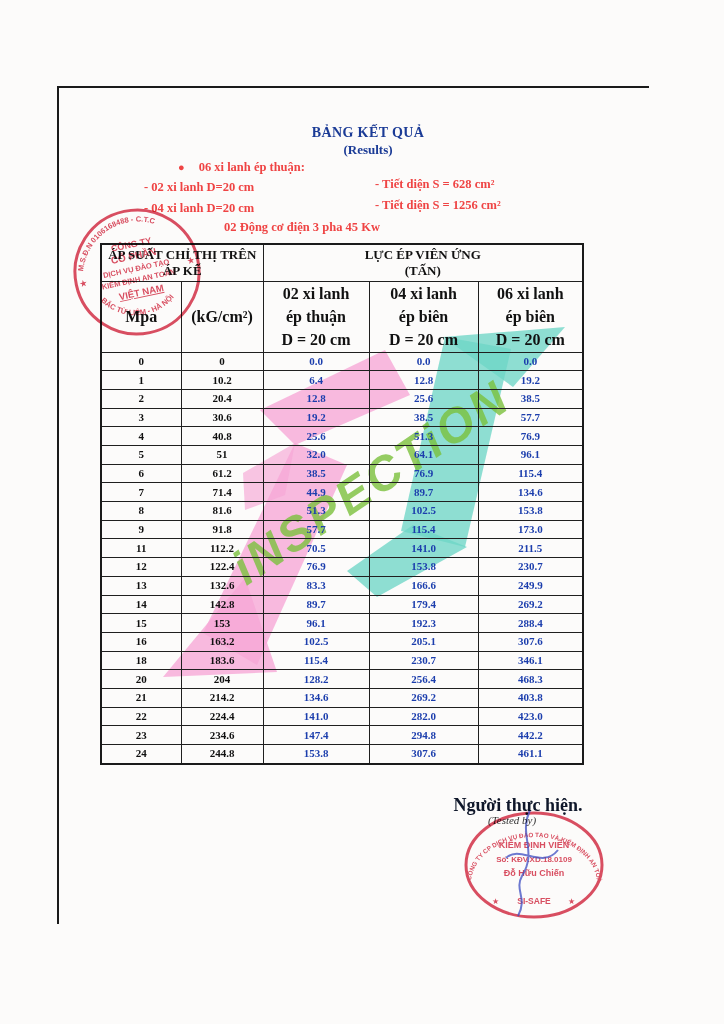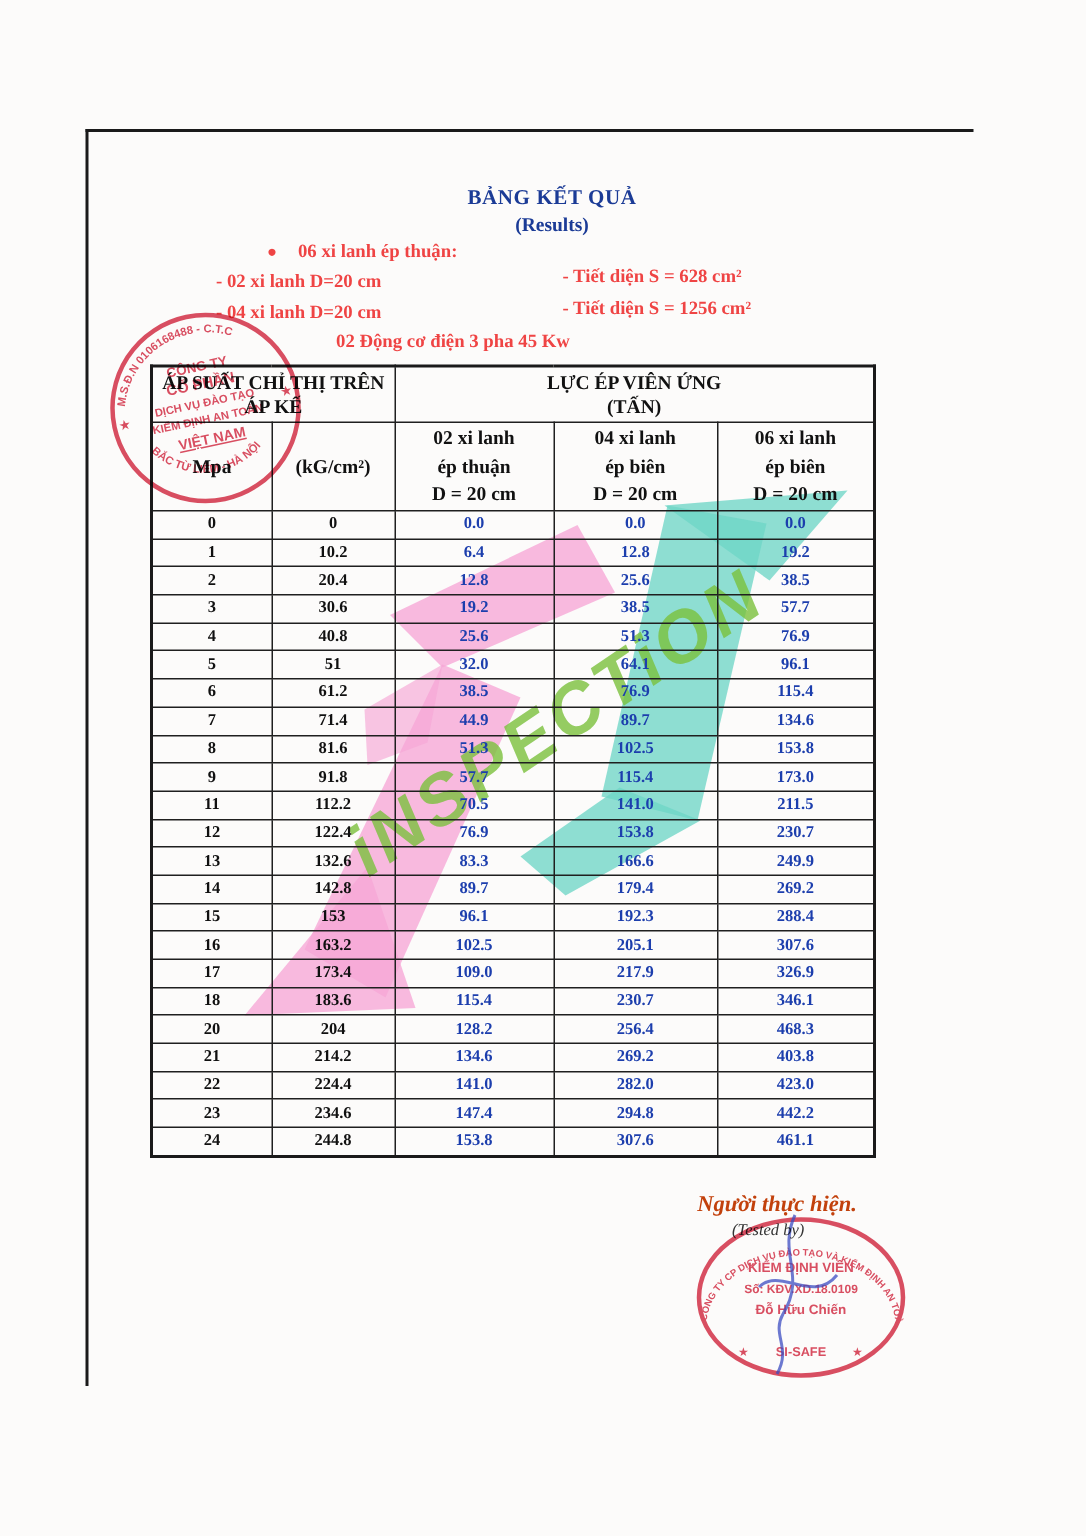--- a/index.html
+++ b/index.html
@@ -19,33 +19,33 @@
   .spec-l2{left:144px;top:201px;}
   .spec-r2{left:375px;top:198px;}
   .spec-motor{left:185px;top:220px;padding-left:39px;}
   
   .tbl-wrap{position:absolute;left:100px;top:243px;z-index:2;}
   table{border-collapse:collapse;table-layout:fixed;width:482px;background:transparent;
         border:2px solid #1a1a1a;}
   th,td{border:1px solid #1f1f1f;padding:0;text-align:center;vertical-align:middle;
         font-family:"Liberation Serif",serif;background:transparent;}
   .gh{height:36px;font-size:13px;font-weight:bold;line-height:1.25;}
-  .sh{height:58px;font-size:13px;font-weight:bold;line-height:1.45;}
+  .sh{height:58px;font-size:16px;font-weight:bold;line-height:1.45;}
   tbody td{height:17.7px;font-size:11px;font-weight:bold;line-height:1;}
   .c-blue{color:#1c3ead;}
   .c-black{color:#101010;}
   
   .watermark{position:absolute;left:145px;top:325px;width:450px;height:390px;z-index:1;}
   .wm-text{position:absolute;left:237px;top:545px;z-index:1;
            font-family:"Liberation Sans",sans-serif;font-weight:bold;font-style:italic;
            font-size:48px;letter-spacing:3px;color:rgba(122,193,60,.8);
            transform:rotate(-34deg);transform-origin:left center;white-space:nowrap;}
   
   .sig-label{position:absolute;left:438px;top:795px;width:160px;text-align:center;z-index:2;
-             font-size:15px;font-weight:bold;font-style:italic;color:#c2410c;}
+             font-size:18px;font-weight:bold;color:#0f172a;}
   .tested-by{position:absolute;left:488px;top:814px;z-index:2;font-size:11px;font-style:italic;color:#333;}
   
   .stamp{position:absolute;mix-blend-mode:multiply;opacity:.92;}
   .stamp-top{left:70px;top:205px;width:134px;height:134px;z-index:5;transform:rotate(-12deg);}
   .stamp-bottom{left:458px;top:804px;width:152px;height:122px;z-index:5;}
   svg text{font-family:"Liberation Sans",sans-serif;}
 </style>
 </head>
 <body>
 
@@ -238,27 +238,20 @@
     </tr>
 
     <tr>
       <td class="c-black">16</td>
       <td class="c-black">163.2</td>
       <td class="c-blue">102.5</td>
       <td class="c-blue">205.1</td>
       <td class="c-blue">307.6</td>
     </tr>
 
-    <tr>
-      <td class="c-black">17</td>
-      <td class="c-black">173.4</td>
-      <td class="c-blue">109.0</td>
-      <td class="c-blue">217.9</td>
-      <td class="c-blue">326.9</td>
-    </tr>
 
     <tr>
       <td class="c-black">18</td>
       <td class="c-black">183.6</td>
       <td class="c-blue">115.4</td>
       <td class="c-blue">230.7</td>
       <td class="c-blue">346.1</td>
     </tr>
 
 

